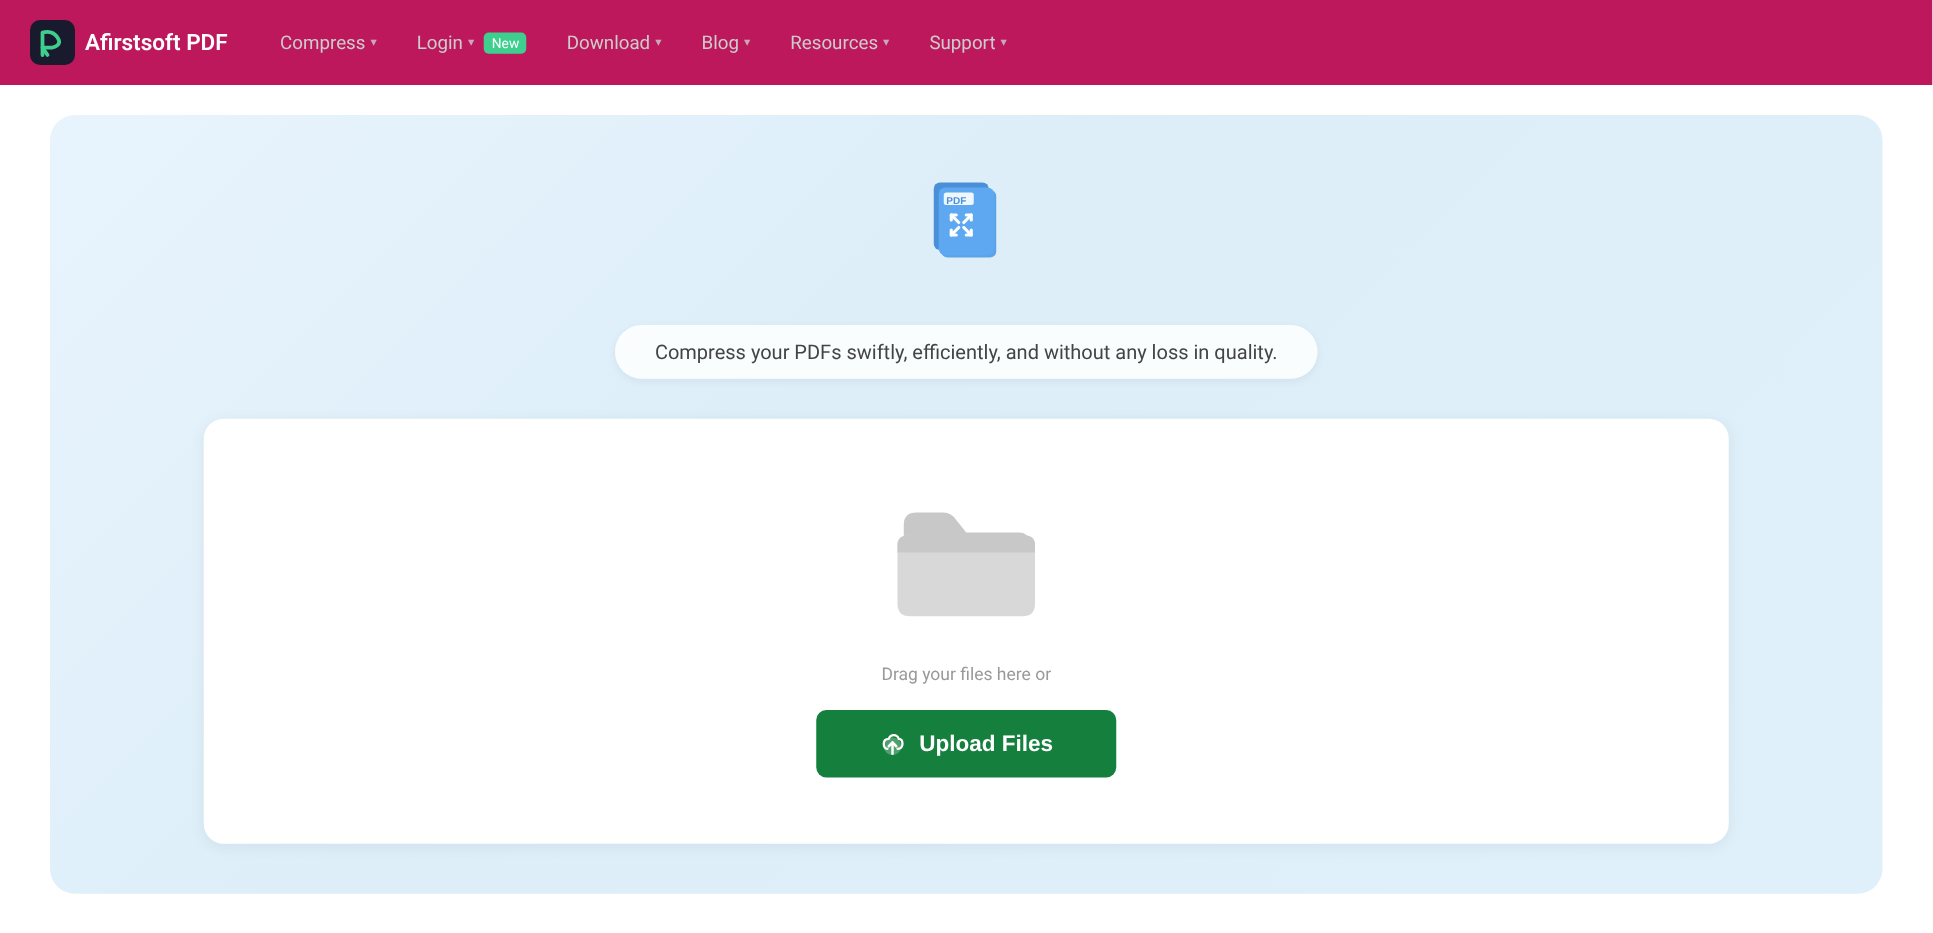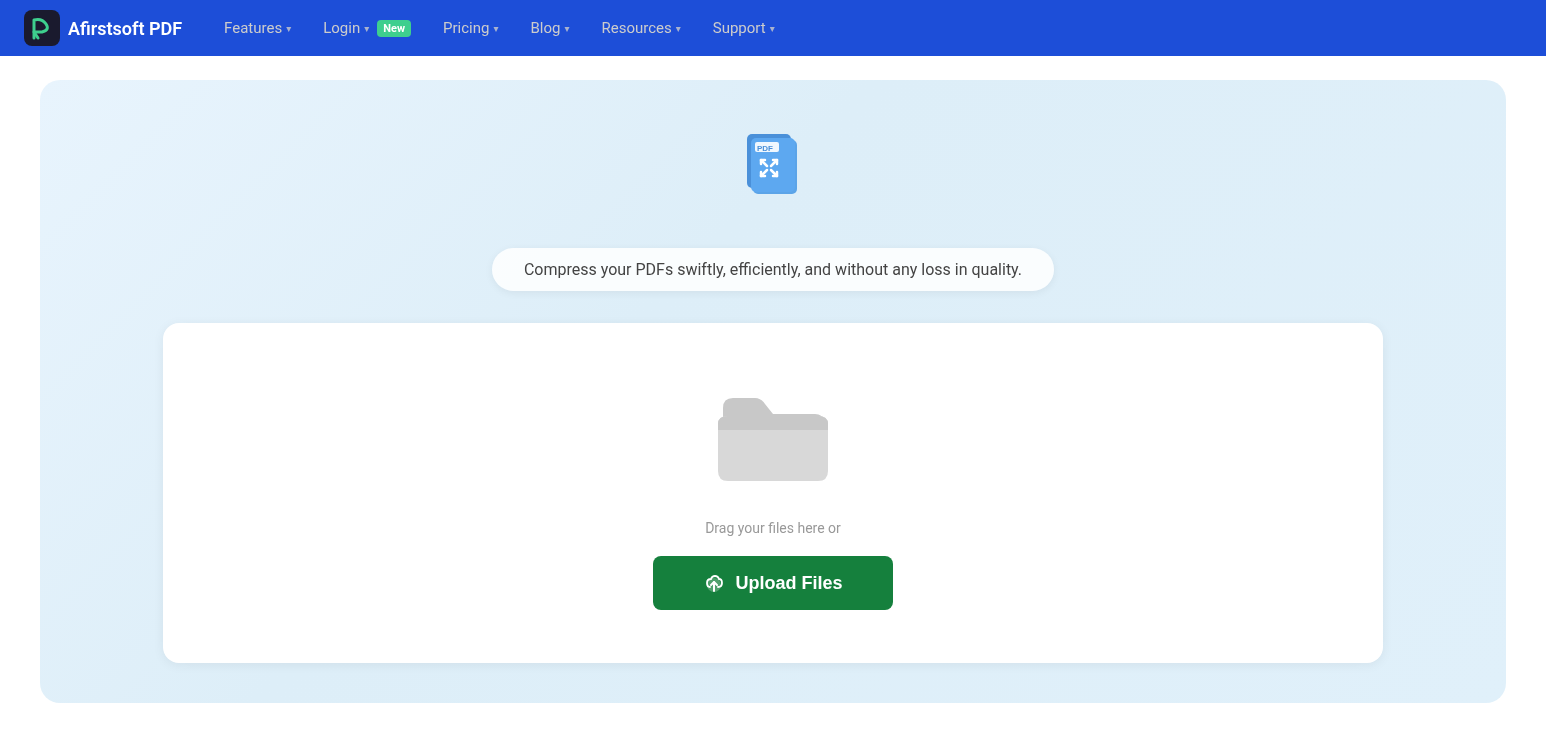--- a/index.html
+++ b/index.html
@@ -1,21 +1,21 @@
 <!DOCTYPE html>
 <html><head>
   <meta charset="utf-8">
   <style>
     * { box-sizing: border-box; margin: 0; padding: 0; }
     body { font-family: -apple-system, BlinkMacSystemFont, 'Segoe UI', Roboto, sans-serif; background: #fff; }
 
     
     .navbar {
-      background: #1d4ed8;
-      height: 56px;
+      background: #be185d;
+      height: 68px;
       display: flex;
       align-items: center;
       padding: 0 24px;
       gap: 0;
       position: relative;
     }
     .nav-logo {
       display: flex;
       align-items: center;
       gap: 8px;
@@ -52,21 +52,21 @@
       white-space: nowrap;
     }
     .nav-item .chevron {
       font-size: 10px;
       opacity: 0.8;
     }
     .nav-item-new {
       background: #3ecf8e;
       color: #fff;
       font-size: 11px;
-      font-weight: 700;
+      font-weight: 400;
       padding: 2px 6px;
       border-radius: 4px;
       margin-left: 4px;
     }
     .nav-right {
       display: flex;
       align-items: center;
       gap: 12px;
     }
     .nav-pricing {
@@ -204,30 +204,30 @@
     <svg class="nav-logo-icon" viewBox="0 0 36 36" fill="none" xmlns="http://www.w3.org/2000/svg">
       <rect width="36" height="36" rx="8" fill="#1a1a2e"></rect>
       <path d="M10 28 L10 10 Q18 8 22 14 Q26 20 18 22 L10 22" stroke="#3ecf8e" stroke-width="3" fill="none" stroke-linecap="round" stroke-linejoin="round"></path>
       <path d="M10 22 L14 28" stroke="#3ecf8e" stroke-width="3" stroke-linecap="round"></path>
     </svg>
     <span class="nav-logo-text">Afirstsoft PDF</span>
   </div>
 
   <div class="nav-items">
     <div class="nav-item">
-      <span>Features</span>
+      <span>Compress</span>
       <span class="chevron">▾</span>
     </div>
     <div class="nav-item">
       <span>Login</span>
       <span class="chevron">▾</span>
       <span class="nav-item-new">New</span>
     </div>
     <div class="nav-item">
-      <span>Pricing</span>
+      <span>Download</span>
       <span class="chevron">▾</span>
     </div>
     <div class="nav-item">
       <span>Blog</span>
       <span class="chevron">▾</span>
     </div>
     <div class="nav-item">
       <span>Resources</span>
       <span class="chevron">▾</span>
     </div>

